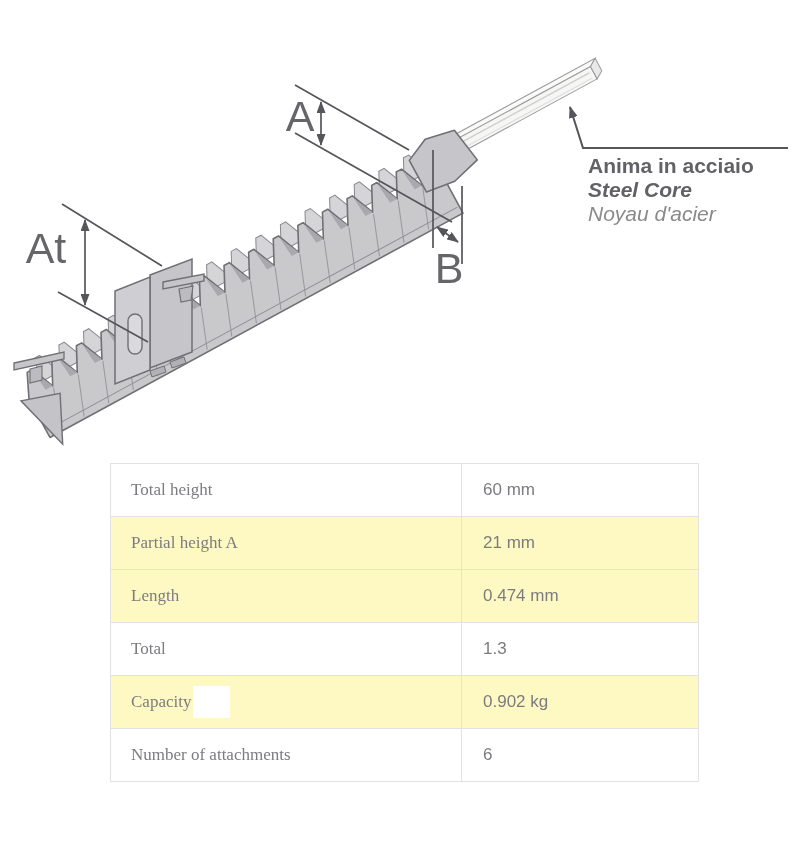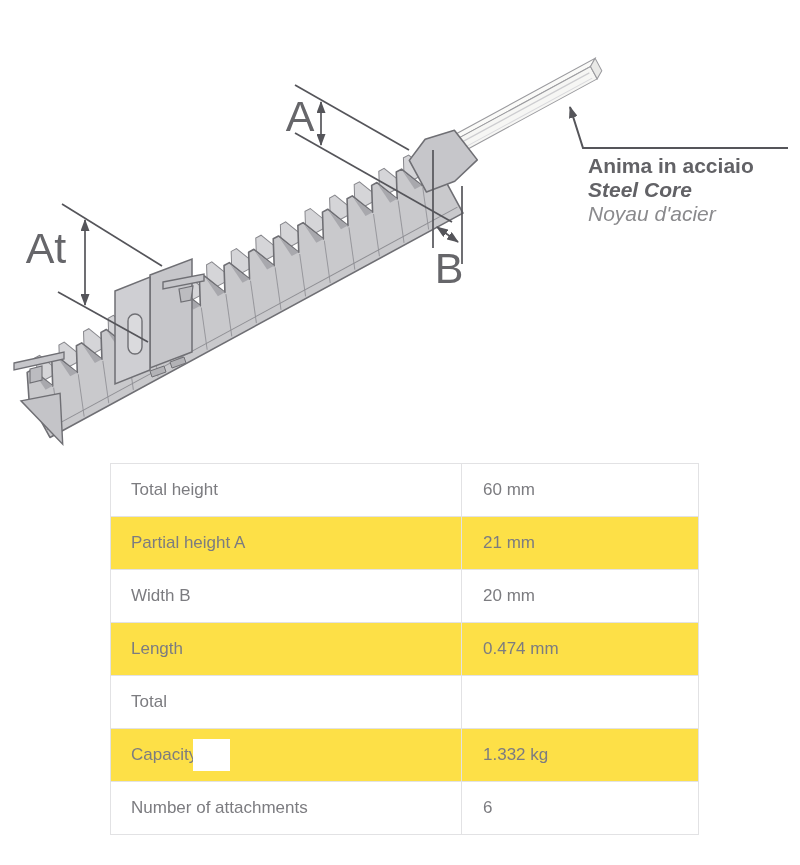--- a/index.html
+++ b/index.html
@@ -9,23 +9,23 @@
   svg text{font-family:"Liberation Sans",sans-serif;}
 
   
   .spec-table{
     position:absolute;left:110px;top:463px;width:587px;
     border:1px solid #e2e2e4;background:#fff;
     font-size:17px;color:#7c7c80;
   }
   .spec-row{display:flex;height:52px;border-top:1px solid #e2e2e4;}
   .spec-row:first-child{border-top:none;}
-  .spec-row.alt{background:#fde047;}
+  .spec-row.alt{background:#fef9c3;}
   .cell{display:flex;align-items:center;box-sizing:border-box;}
-  .cell-label{width:351px;border-right:1px solid #e2e2e4;padding-left:20px;position:relative;}
+  .cell-label{width:351px;border-right:1px solid #e2e2e4;padding-left:20px;position:relative;font-family:Liberation Serif, serif;}
   .cell-value{flex:1;padding-left:21px;}
   .redaction{position:absolute;left:82px;top:10px;width:37px;height:32px;background:#ffffff;}
 </style>
 </head>
 <body>
 
 <div class="stage">
 
   
   <svg width="800" height="460" viewBox="0 0 800 460">
@@ -148,48 +148,43 @@
         </div>
     </div>
     <div class="spec-row alt">
       <div class="cell cell-label">
           <span>Partial height A</span>
         </div>
       <div class="cell cell-value">
           <span>21 mm</span>
         </div>
     </div>
-    <div class="spec-row">
-      <div class="cell cell-label">
-          <span>Width B</span>
-        </div>
-      <div class="cell cell-value">
-          <span>20 mm</span>
-        </div>
-    </div>
     <div class="spec-row alt">
       <div class="cell cell-label">
           <span>Length</span>
         </div>
       <div class="cell cell-value">
           <span>0.474 mm</span>
         </div>
     </div>
     <div class="spec-row">
       <div class="cell cell-label">
           <span>Total</span>
         </div>
+      <div class="cell cell-value">
+          <span>1.3</span>
+        </div>
     </div>
     <div class="spec-row alt">
       <div class="cell cell-label">
         <span>Capacity</span>
         <div class="redaction"></div>
       </div>
       <div class="cell cell-value">
-          <span>1.332 kg</span>
+          <span>0.902 kg</span>
         </div>
     </div>
     <div class="spec-row">
       <div class="cell cell-label">
           <span>Number of attachments</span>
         </div>
       <div class="cell cell-value">
           <span>6</span>
         </div>
     </div>

